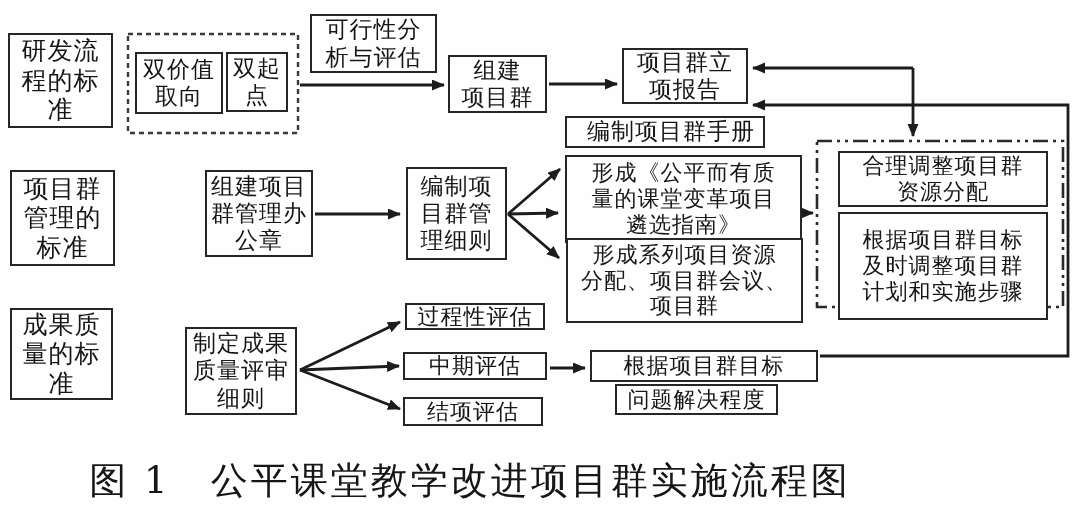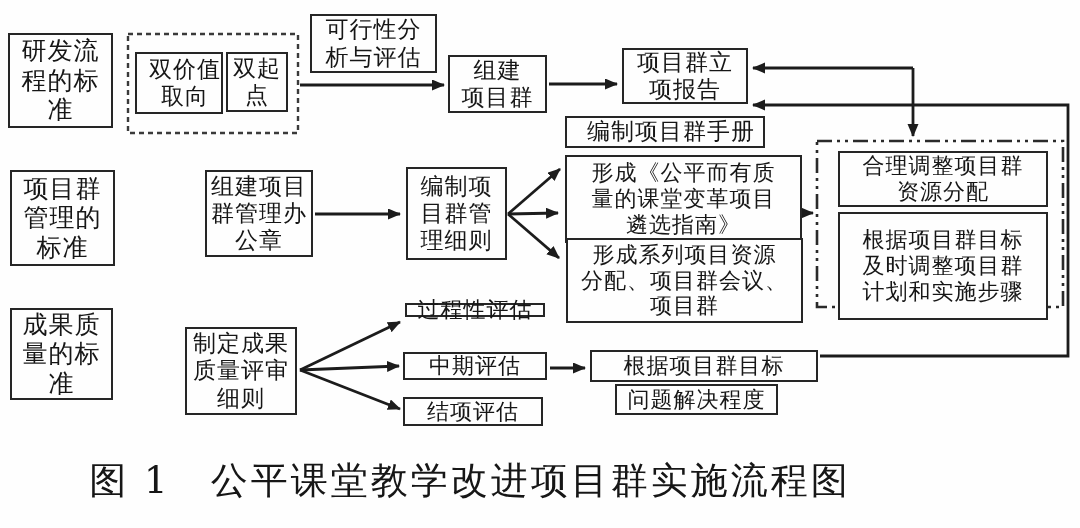--- a/index.html
+++ b/index.html
@@ -91,21 +91,21 @@
 
     <path d="M550,368 H585" fill="none" stroke="#1c1c1c" stroke-width="2.8" marker-end="url(#ah)"></path>
   </svg>
 
   <div class="node label-col" style="left:8px;top:33px;width:105px;height:95px;">
     <span>研发流
 程的标
 准</span>
   </div>
 
-  <div class="node reg" style="left:135px;top:52px;width:88px;height:62px;justify-content:flex-end;">
+  <div class="node reg" style="left:135px;top:52px;width:88px;height:62px;">
     <span>双价值
 取向</span>
   </div>
 
   <div class="node reg" style="left:226px;top:52px;width:62px;height:60px;">
     <span>双起
 点</span>
   </div>
 
   <div class="node reg" style="left:310px;top:14px;width:127px;height:59px;">
@@ -173,21 +173,21 @@
 量的标
 准</span>
   </div>
 
   <div class="node reg" style="left:185px;top:327px;width:112px;height:88px;">
     <span>制定成果
 质量评审
 细则</span>
   </div>
 
-  <div class="node small" style="left:405px;top:303px;width:140px;height:14px;">
+  <div class="node small" style="left:405px;top:303px;width:140px;height:27px;">
     <span>过程性评估</span>
   </div>
 
   <div class="node small" style="left:403px;top:352px;width:144px;height:28px;">
     <span>中期评估</span>
   </div>
 
   <div class="node small" style="left:403px;top:397px;width:140px;height:29px;">
     <span>结项评估</span>
   </div>

